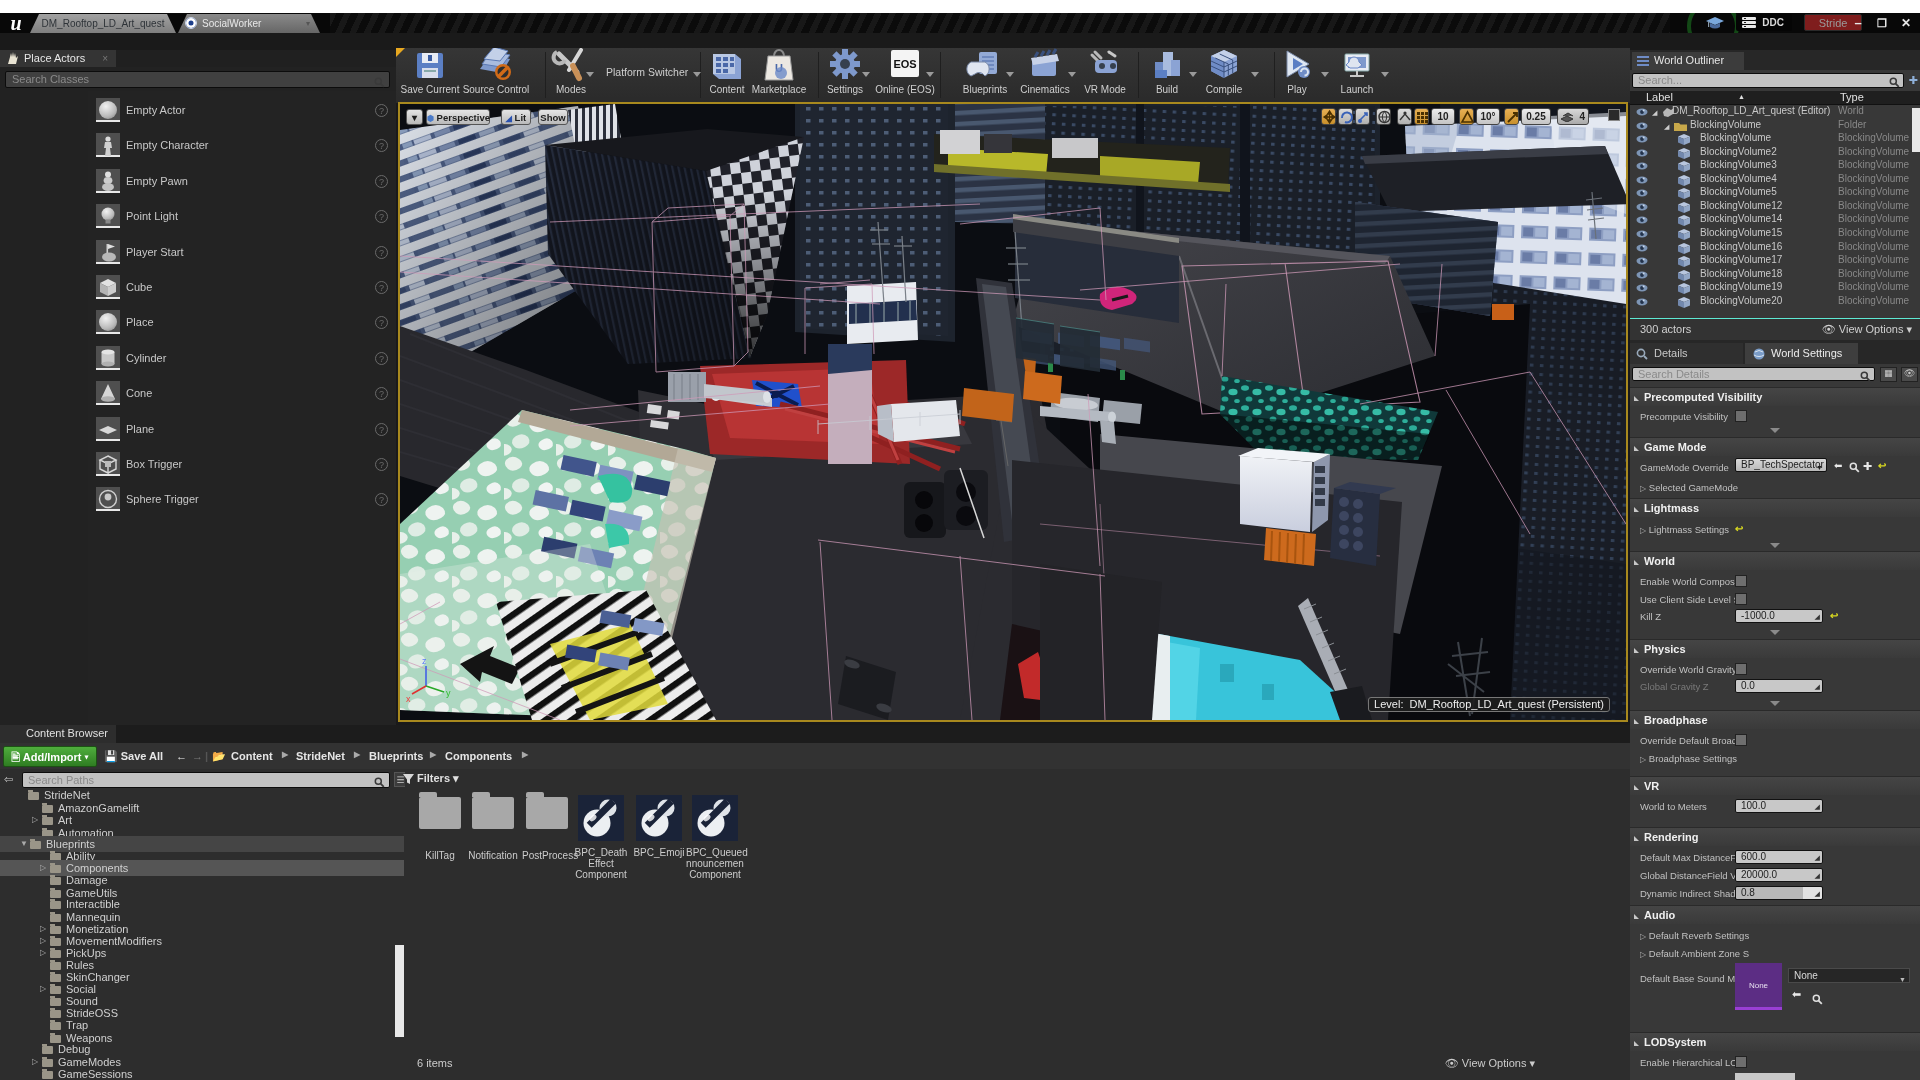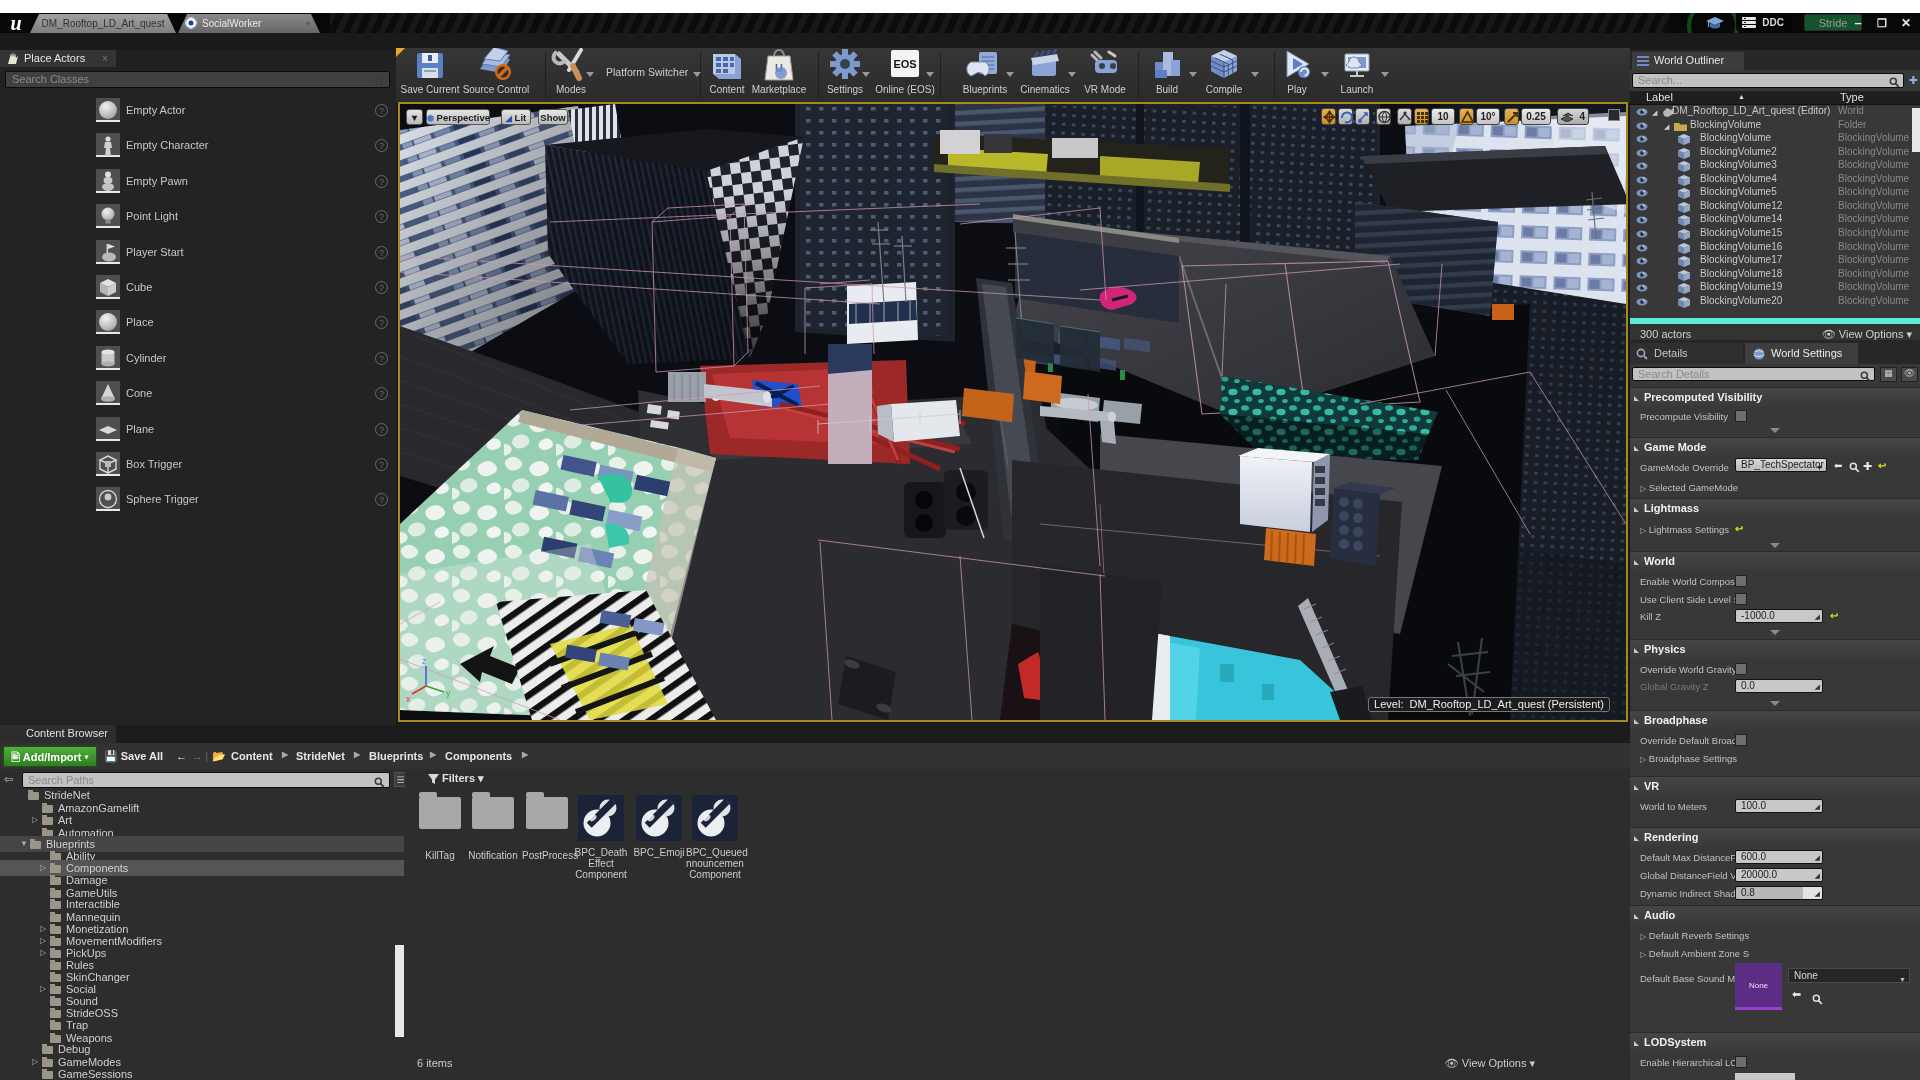--- a/index.html
+++ b/index.html
@@ -17,21 +17,21 @@
   font-size:20px; font-family:"Liberation Serif",serif; font-style:italic; text-align:center; line-height:20px;}
 .tab { top:14px; height:19px; color:#33373c; font-size:10px; line-height:19px; text-align:center; white-space:nowrap; }
 #tab1 { left:30px; width:146px; background:linear-gradient(#a2a2a2,#7e7e7e);
   clip-path:polygon(9px 0, 137px 0, 100% 100%, 0 100%); color:#2e3338; }
 #tab2 { left:178px; width:142px; background:linear-gradient(#8a8a8a,#666666);
   clip-path:polygon(9px 0, 133px 0, 100% 100%, 0 100%); color:#e8e8e8; text-align:left; padding-left:24px;}
 #tab2 .circ { position:absolute; left:7px; top:3px; width:12px; height:12px; border-radius:50%;
   background:#1d3f8c; border:1px solid #cfd8e8; box-shadow:inset 0 0 0 2.5px #fff; }
 #winbtns { right:2px; top:15px; color:#e8e8e8; font-size:12px; }
 #winbtns span { display:inline-block; width:24px; text-align:center; font-weight:bold;}
-#stride-btn { right:58px; top:14px; width:58px; height:17px; background:#14532d; border:1px solid #2a2a2a;
+#stride-btn { right:58px; top:14px; width:58px; height:17px; background:#7f1d1d; border:1px solid #2a2a2a;
   color:#9a9a9a; font-size:11px; text-align:center; line-height:16px; border-radius:2px;}
 #ddc-btn { right:128px; top:14px; width:56px; height:17px; background:#050505; color:#dadada;
   font-size:10px; font-weight:bold; text-align:right; line-height:17px; border-radius:2px; padding-right:8px;}
 #greenglow { left:1684px; top:13px; width:62px; height:20px; overflow:hidden; }
 #greenglow i { position:absolute; left:3px; top:-13px; width:52px; height:52px; border-radius:50%;
   border:4px solid rgba(30,125,35,0.55); display:block; }
 #capicon { left:1705px; top:16px; width:20px; height:16px; }
 
 #menubar { left:0; top:33px; width:1920px; height:17px;
   background:linear-gradient(#1d1d1d,#101010); color:#dcdcdc; font-size:11px; }
@@ -100,21 +100,21 @@
   line-height:20px; text-align:center; }
 .cb-crumb { position:absolute; top:7px; color:#e6e6e6; font-size:11px; font-weight:bold; }
 #cb-tree { left:0; top:44px; width:404px; height:311px; background:#2d2d2d; }
 #cb-searchpaths { left:22px; top:3px; width:368px; height:16px; background:#c2c2c2; border:1px solid #0c0c0c;
   border-radius:2px; color:#8a8a8a; font-size:11px; line-height:14px; padding-left:5px;}
 .tr { position:absolute; color:#d0d0d0; font-size:11px; height:16px; line-height:16px; }
 .tr .fo { display:inline-block; width:11px; height:8px; background:#9a9588; border-radius:1px;
   margin-right:5px; position:relative; top:1px; }
 .tr .fo:before { content:""; position:absolute; left:0; top:-2px; width:5px; height:2px; background:#9a9588; }
 #cb-assets { left:405px; top:44px; width:1225px; height:311px; background:#2d2d2d; }
-#cb-filters { left:12px; top:3px; color:#e0e0e0; font-size:11px; font-weight:bold;margin-left:25px;}
+#cb-filters { left:12px; top:3px; color:#e0e0e0; font-size:11px; font-weight:bold;}
 #cb-searchcomp { left:58px; top:3px; width:1130px; height:16px; background:#c2c2c2; border:1px solid #0c0c0c;
   border-radius:2px; color:#8a8a8a; font-size:11px; line-height:14px; padding-left:5px;}
 .asset { position:absolute; width:50px; text-align:center; color:#cccccc; font-size:10px; }
 .folder-ic { width:42px; height:32px; margin:0 auto; background:#a8a8a8; border-radius:2px; position:relative;}
 .folder-ic:before { content:""; position:absolute; left:0; top:-5px; width:18px; height:5px; background:#a8a8a8;
   border-radius:2px 2px 0 0; }
 .bp-ic { width:46px; height:46px; margin:0 auto; background:#10151f; position:relative; }
 </style>
 </head>
 <body>
@@ -1110,21 +1110,21 @@
             </svg></span>
           <span style="position:absolute;left:48px;top:1px"><svg width="12" height="11" viewBox="0 0 12 11">
               <path d="M6 0 L12 2.5 L6 5 L0 2.5 Z" fill="#b8c6de"></path>
               <path d="M0 2.5 L6 5 L6 11 L0 8.5 Z" fill="#7288ad"></path>
               <path d="M12 2.5 L6 5 L6 11 L12 8.5 Z" fill="#93a7c6"></path>
             </svg></span>
           <span style="position:absolute;left:70px;top:-1px;white-space:nowrap">BlockingVolume20</span>
           <span style="position:absolute;left:208px;top:-1px;color:#888888;white-space:nowrap">BlockingVolume</span>
         </div>
       <div style="position:absolute;left:282px;top:58px;width:8px;height:44px;background:#e8e8e8"></div>
-      <div style="position:absolute;left:0;top:268px;width:290px;height:22px;background:#333;border-top:6px solid #5eead4">
+      <div style="position:absolute;left:0;top:268px;width:290px;height:22px;background:#333;border-top:1px solid #5eead4">
         <span style="position:absolute;left:10px;top:4px;color:#d0d0d0;font-size:11px">300 actors</span>
         <span style="position:absolute;right:8px;top:4px;color:#d0d0d0;font-size:11px">👁 View Options ▾</span>
       </div>
     </div>
     <div style="position:absolute;left:0;top:290px;width:290px;height:740px;background:#383838">
         <div style="position:absolute;left:0;top:0;width:290px;height:24px;background:#272727"></div>
         <div style="position:absolute;left:0;top:3px;width:113px;height:21px;background:#2f2f2f;color:#c8c8c8;font-size:11px;line-height:20px"><span style="margin-left:24px">Details</span><svg style="position:absolute;left:6px;top:5px" width="12" height="12" viewBox="0 0 12 12">
             <circle cx="5" cy="5" r="3.6" fill="none" stroke="#9ab" stroke-width="1.6"></circle>
             <path d="M8 8 L11 11" stroke="#9ab" stroke-width="1.8"></path>
           </svg></div>

